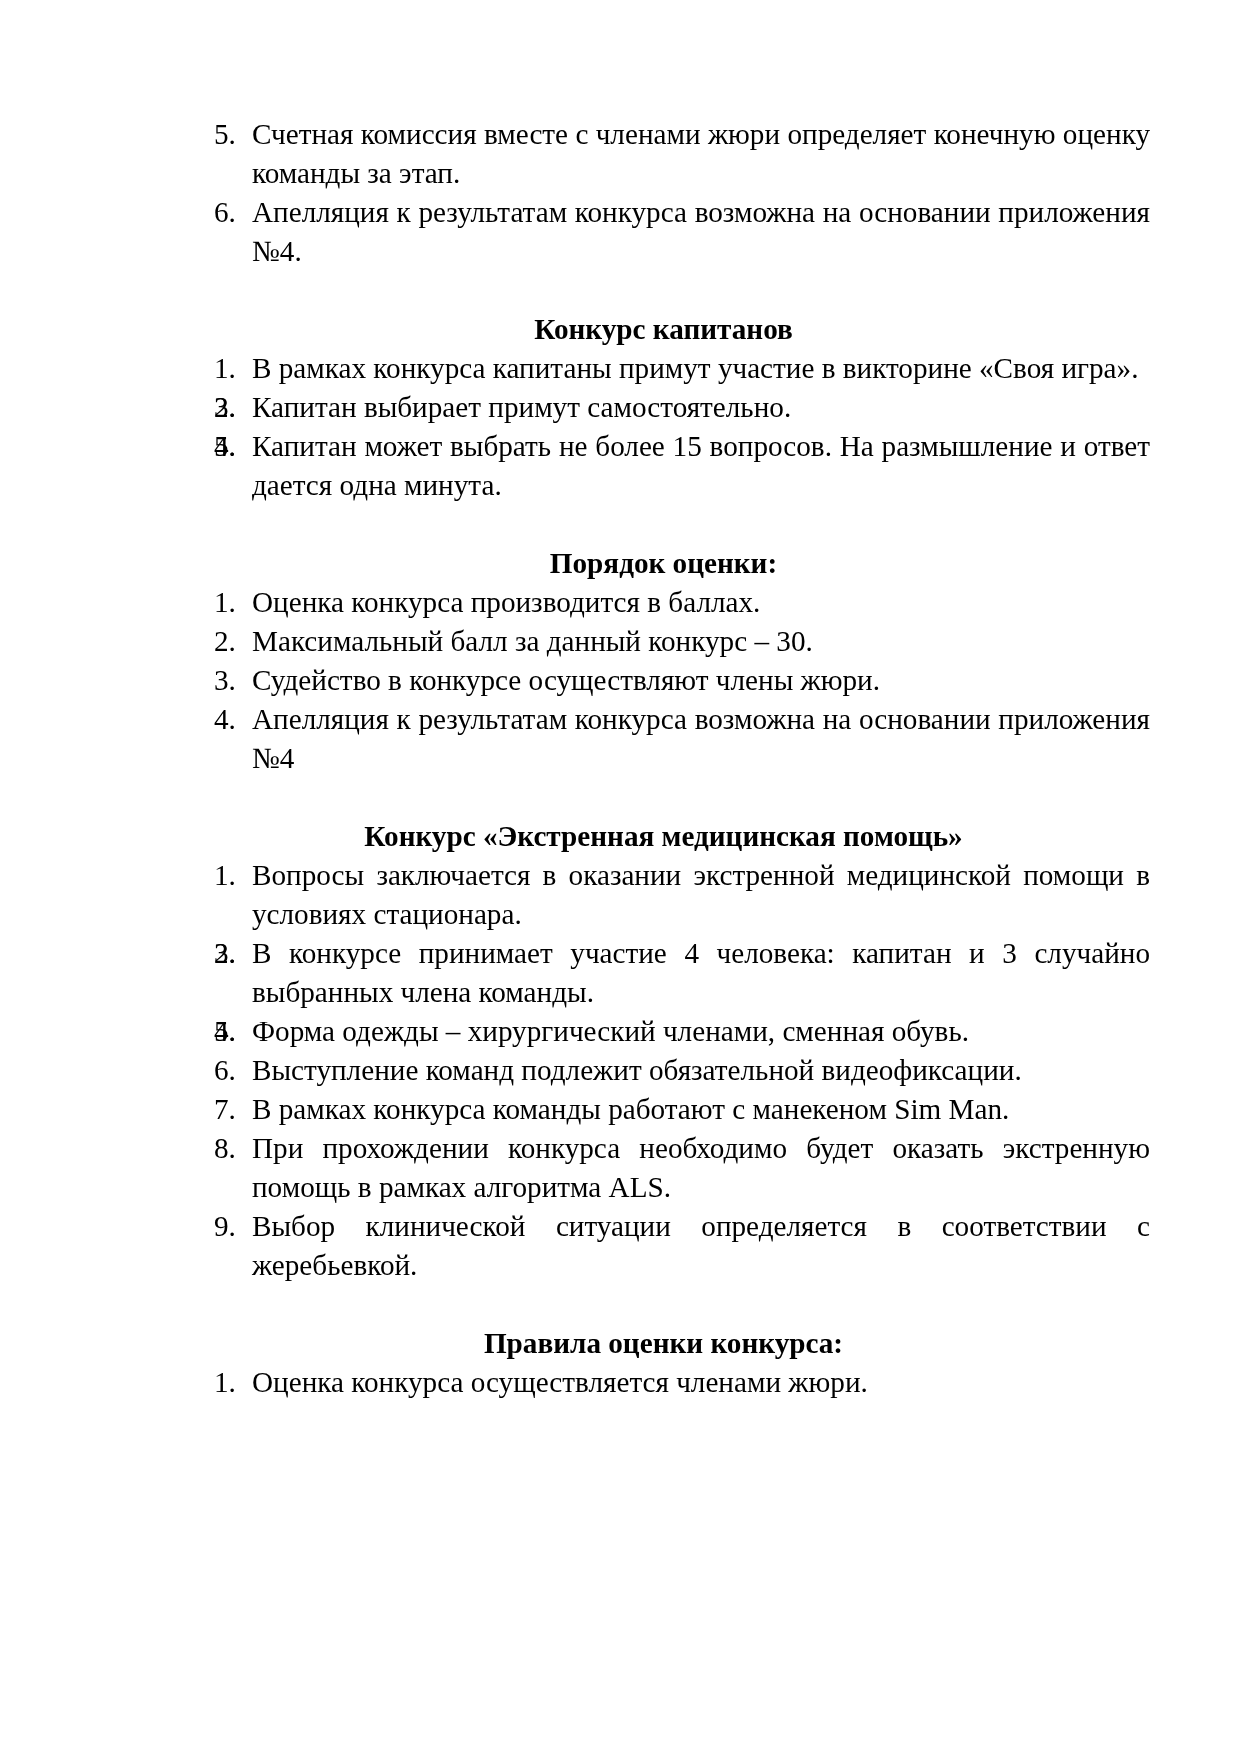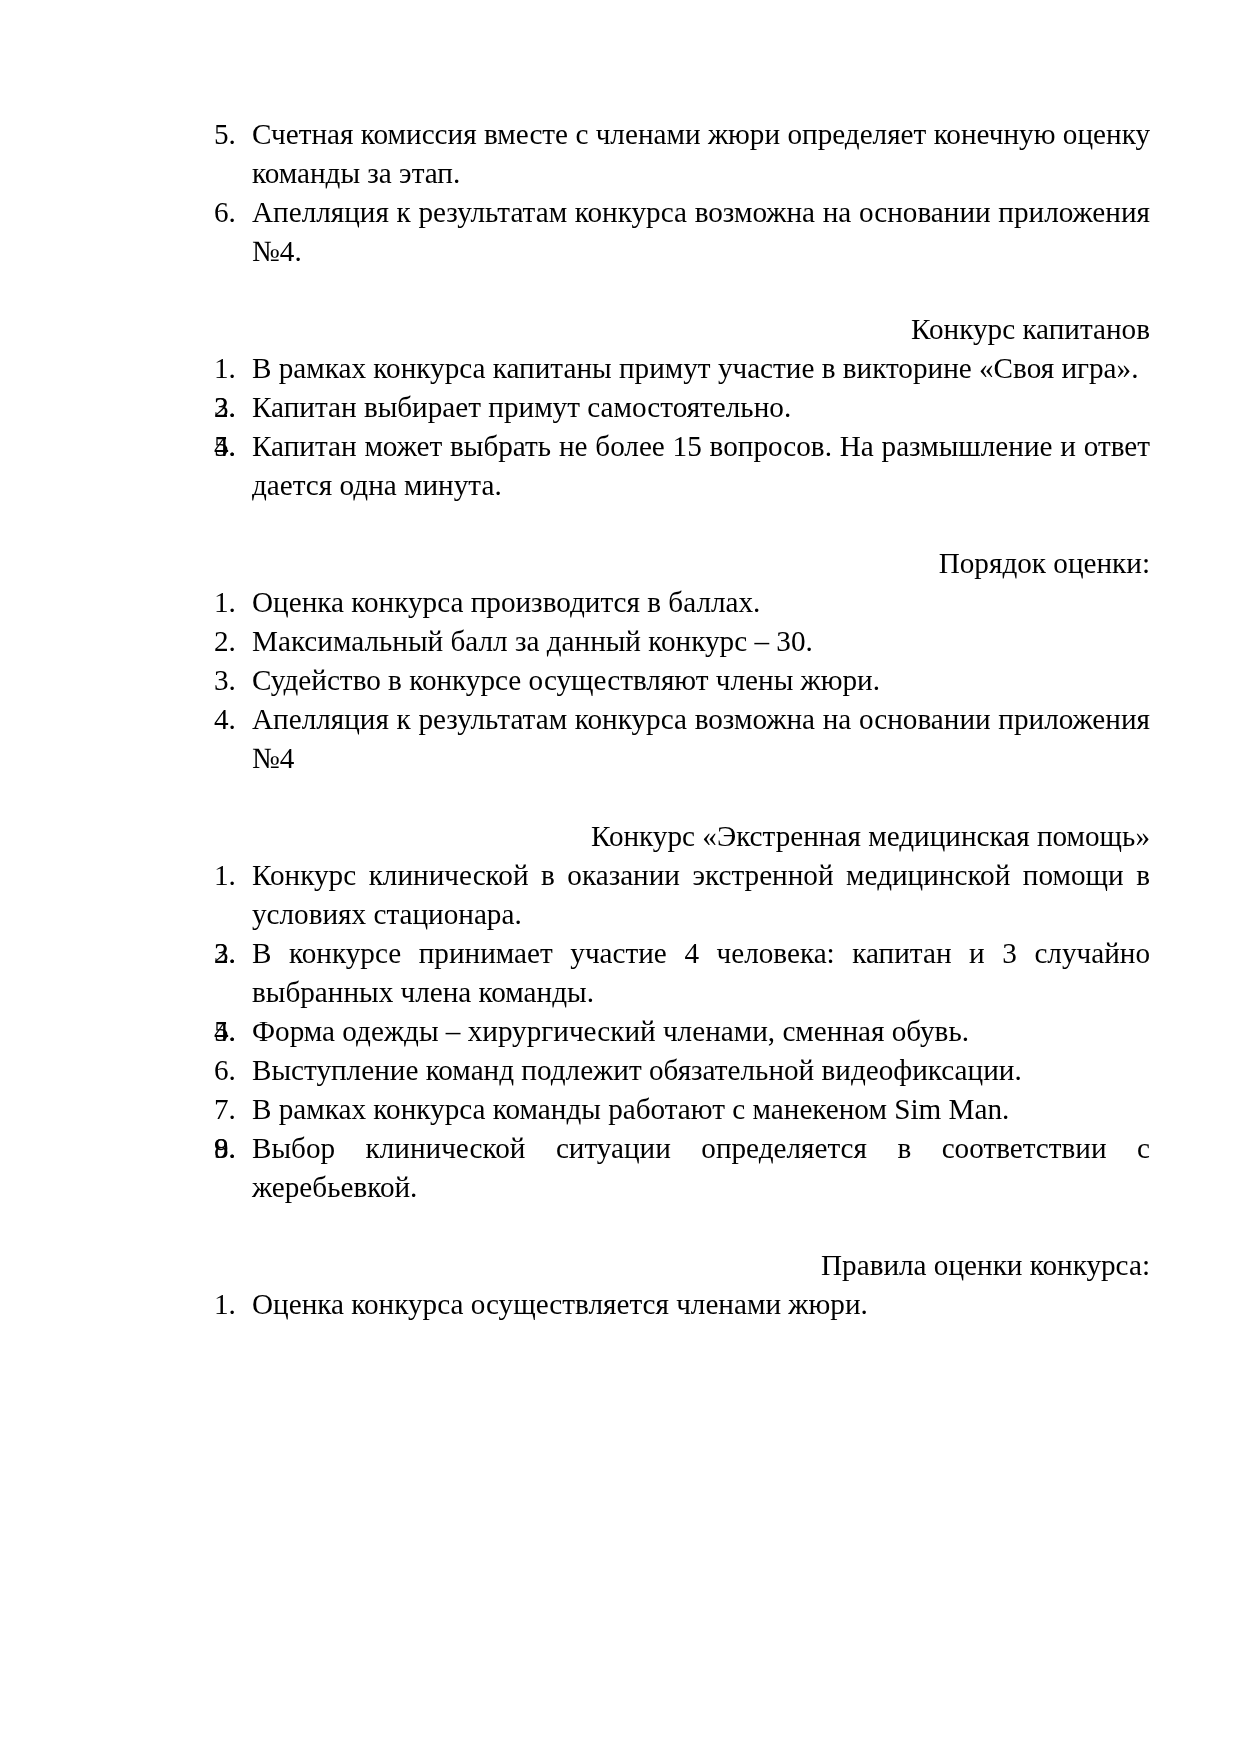--- a/index.html
+++ b/index.html
@@ -17,23 +17,23 @@
     font-family: "Liberation Serif", "DejaVu Serif", serif;
     font-size: 29.2px;
     line-height: 39px;
     padding: 115px 91px 0 177px;
     overflow: hidden;
   }
   .doc {
     width: 100%;
   }
   .heading {
-    font-weight: normal;
+    font-weight: bold;
     margin: 39px 0 0 0;
-    text-align: right;
+    text-align: center;
   }
   .li {
     position: relative;
     margin: 0;
     padding-left: 75px;
     text-align: justify;
   }
   .li .num {
     position: absolute;
     left: 37px;
@@ -56,25 +56,25 @@
       <div class="li"><span class="num">2.</span></div>
       <div class="li"><span class="num">3.</span><span class="txt">Капитан выбирает примут самостоятельно.</span></div>
       <div class="li"><span class="num">4.</span></div>
       <div class="li"><span class="num">5.</span><span class="txt">Капитан может выбрать не более 15 вопросов. На размышление и ответ дается одна минута.</span></div>
       <div class="heading">Порядок оценки:</div>
       <div class="li"><span class="num">1.</span><span class="txt">Оценка конкурса производится в баллах.</span></div>
       <div class="li"><span class="num">2.</span><span class="txt">Максимальный балл за данный конкурс – 30.</span></div>
       <div class="li"><span class="num">3.</span><span class="txt">Судейство в конкурсе осуществляют члены жюри.</span></div>
       <div class="li"><span class="num">4.</span><span class="txt">Апелляция к результатам конкурса возможна на основании приложения №4</span></div>
       <div class="heading">Конкурс «Экстренная медицинская помощь»</div>
-      <div class="li"><span class="num">1.</span><span class="txt">Конкурс клинической в оказании экстренной медицинской помощи в условиях стационара.</span></div>
+      <div class="li"><span class="num">1.</span><span class="txt">Вопросы заключается в оказании экстренной медицинской помощи в условиях стационара.</span></div>
       <div class="li"><span class="num">2.</span></div>
       <div class="li"><span class="num">3.</span><span class="txt">В конкурсе принимает участие 4 человека: капитан и 3 случайно выбранных члена команды.</span></div>
       <div class="li"><span class="num">4.</span></div>
       <div class="li"><span class="num">5.</span><span class="txt">Форма одежды – хирургический членами, сменная обувь.</span></div>
       <div class="li"><span class="num">6.</span><span class="txt">Выступление команд подлежит обязательной видеофиксации.</span></div>
       <div class="li"><span class="num">7.</span><span class="txt">В рамках конкурса команды работают с манекеном Sim Man.</span></div>
-      <div class="li"><span class="num">8.</span></div>
+      <div class="li"><span class="num">8.</span><span class="txt">При прохождении конкурса необходимо будет оказать экстренную помощь в рамках алгоритма ALS.</span></div>
       <div class="li"><span class="num">9.</span><span class="txt">Выбор клинической ситуации определяется в соответствии с жеребьевкой.</span></div>
       <div class="heading">Правила оценки конкурса:</div>
       <div class="li"><span class="num">1.</span><span class="txt">Оценка конкурса осуществляется членами жюри.</span></div>
     </div>
 </div>
 
 </body></html>

